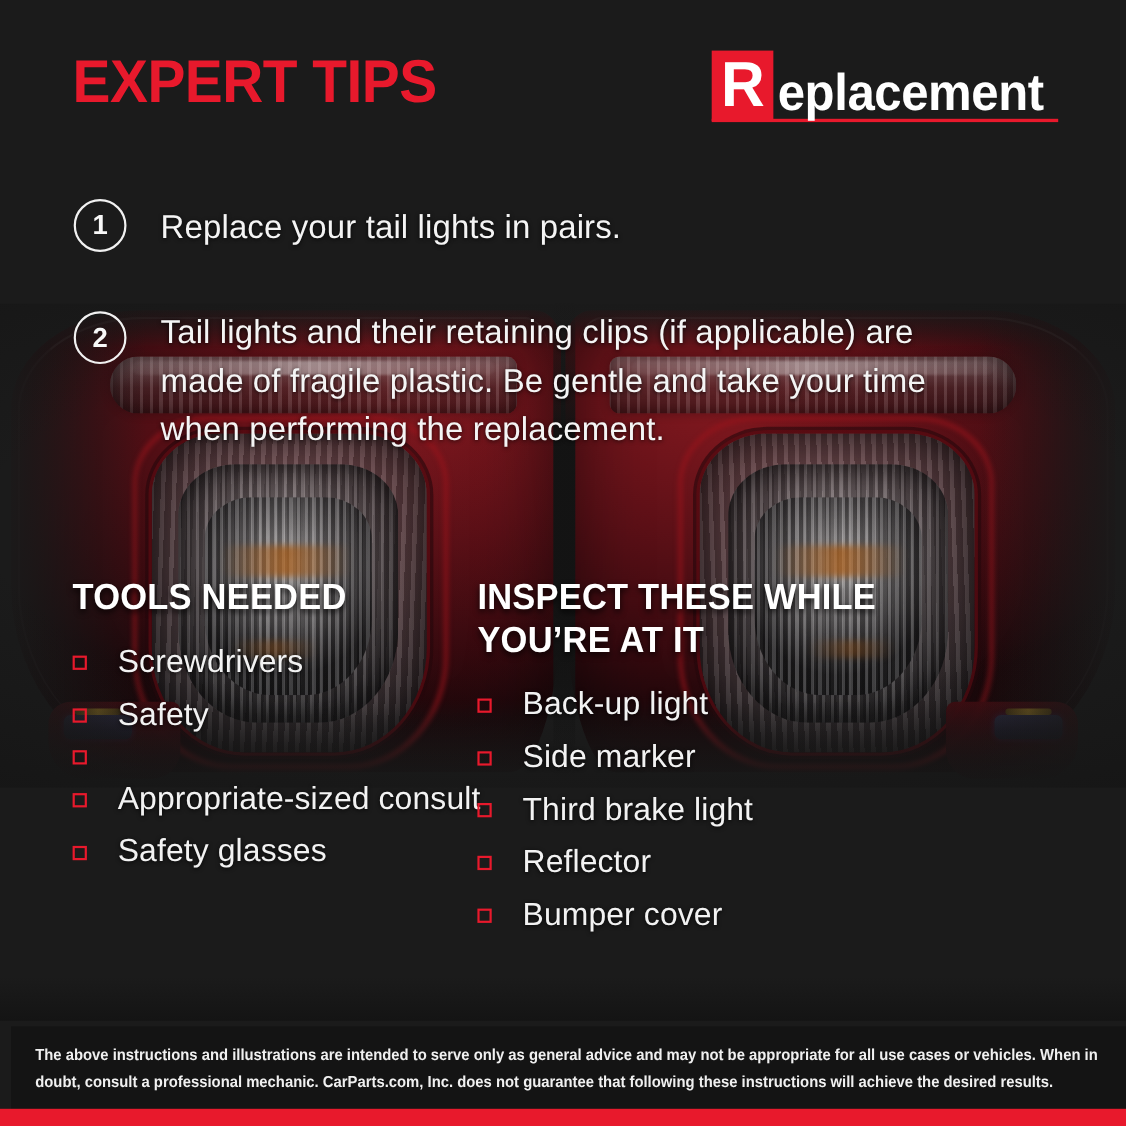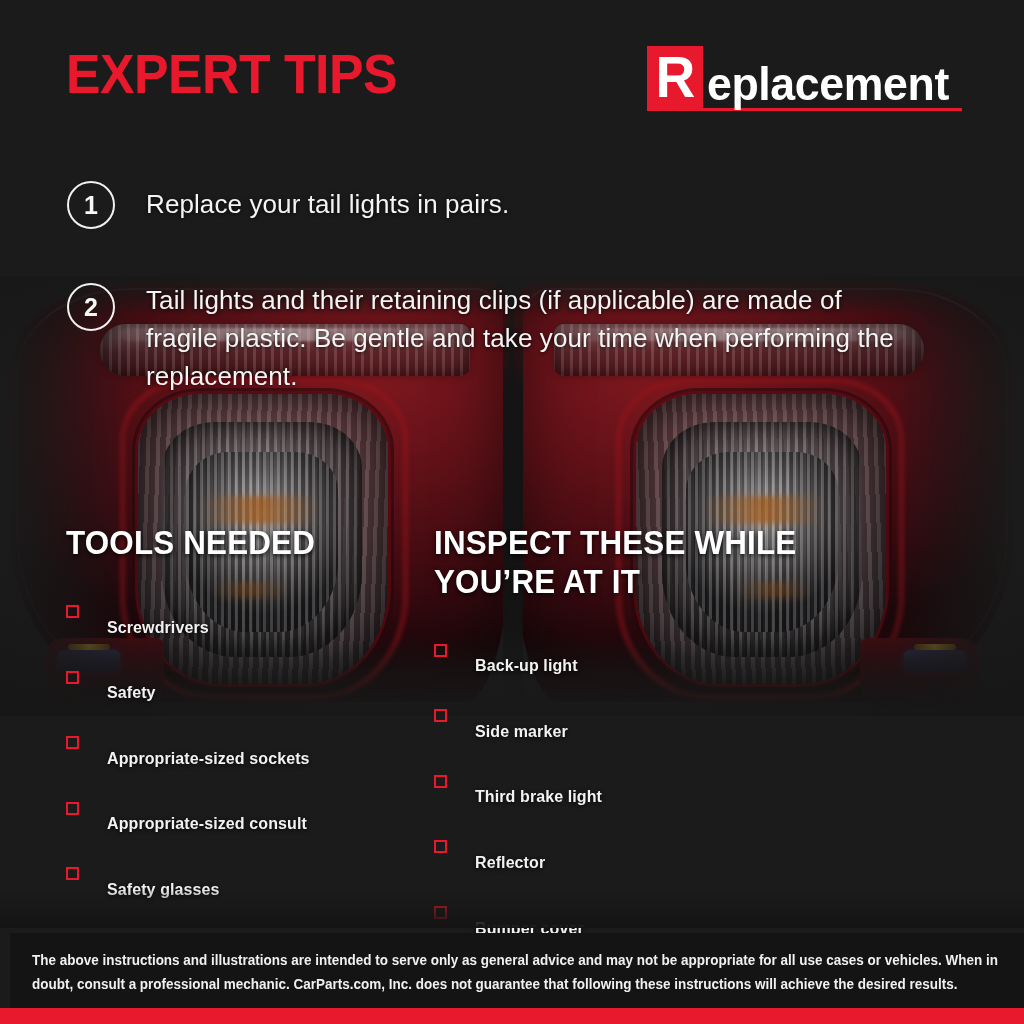--- a/index.html
+++ b/index.html
@@ -193,21 +193,21 @@
     width:48px; height:48px; border-radius:50%;
     border:2px solid #f1f1f1;
     color:#f7f7f7;
     display:flex; align-items:center; justify-content:center;
     font-size:25px; font-weight:bold;
     flex:0 0 auto;
     font-stretch:condensed;
   }
   .tip-text{
     color:#f4f4f4;
-    font-size:26px;
+    font-size:30px;
     line-height:1.47;
     margin-left:31px;
     font-weight:300;
     letter-spacing:.1px;
     text-shadow:0 1px 4px rgba(0,0,0,.75);
   }
   #tip1{ left:67px; top:181px; }
   #tip1 .tip-text{ margin-top:4px; }
   #tip2{ left:67px; top:283px; }
   #tip2 .tip-text{ margin-top:-2px; }
@@ -236,26 +236,25 @@
     margin-bottom:16px;
   }
   .bullet{
     width:13px; height:13px;
     border:2px solid #e8192c;
     flex:0 0 auto;
     margin-right:28px;
   }
   .li-label{
     color:#f2f2f2;
-    font-size:16px;
-    font-weight:700;
+    font-size:29px;
+    font-weight:400;
     line-height:1.1;
     letter-spacing:.1px;
     text-shadow:0 1px 4px rgba(0,0,0,.8);
-    margin-top:32px;
   }
 
   
   .footer{
     position:absolute; left:0; bottom:16px; width:1024px;
     background:#141414;
     padding:16px 14px 12px 22px;
     z-index:12;
     margin-left:10px;
   }
@@ -348,21 +347,20 @@
         <li>
           <span class="bullet"></span>
           <span class="li-label">Screwdrivers</span>
         </li>
         <li>
           <span class="bullet"></span>
           <span class="li-label">Safety</span>
         </li>
         <li>
           <span class="bullet"></span>
-          <span class="li-label">Appropriate-sized sockets</span>
         </li>
         <li>
           <span class="bullet"></span>
           <span class="li-label">Appropriate-sized consult</span>
         </li>
         <li>
           <span class="bullet"></span>
           <span class="li-label">Safety glasses</span>
         </li>
       </ul>

